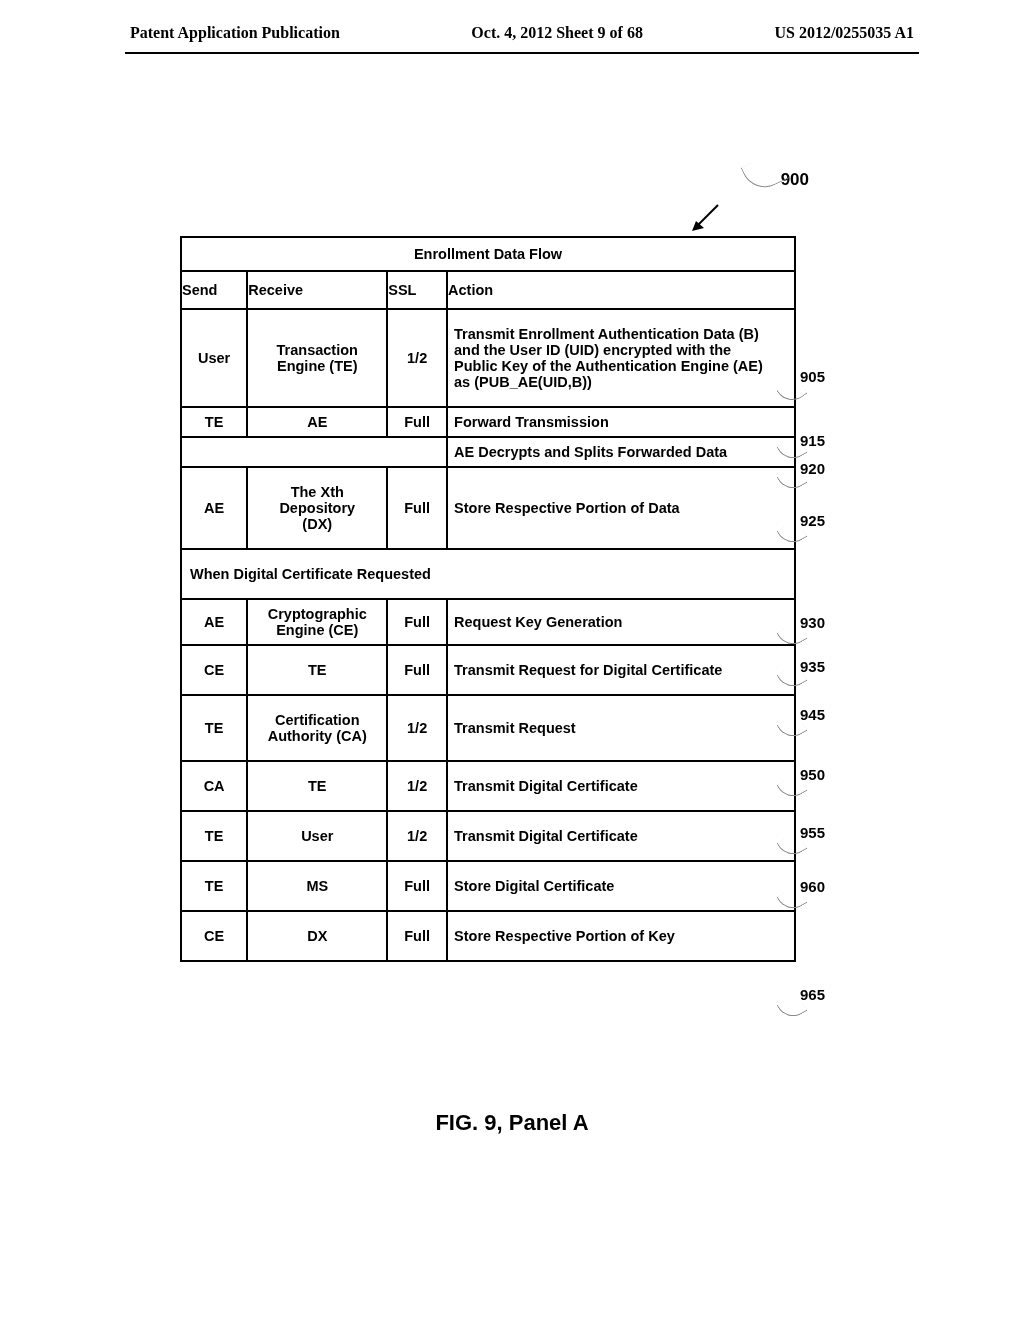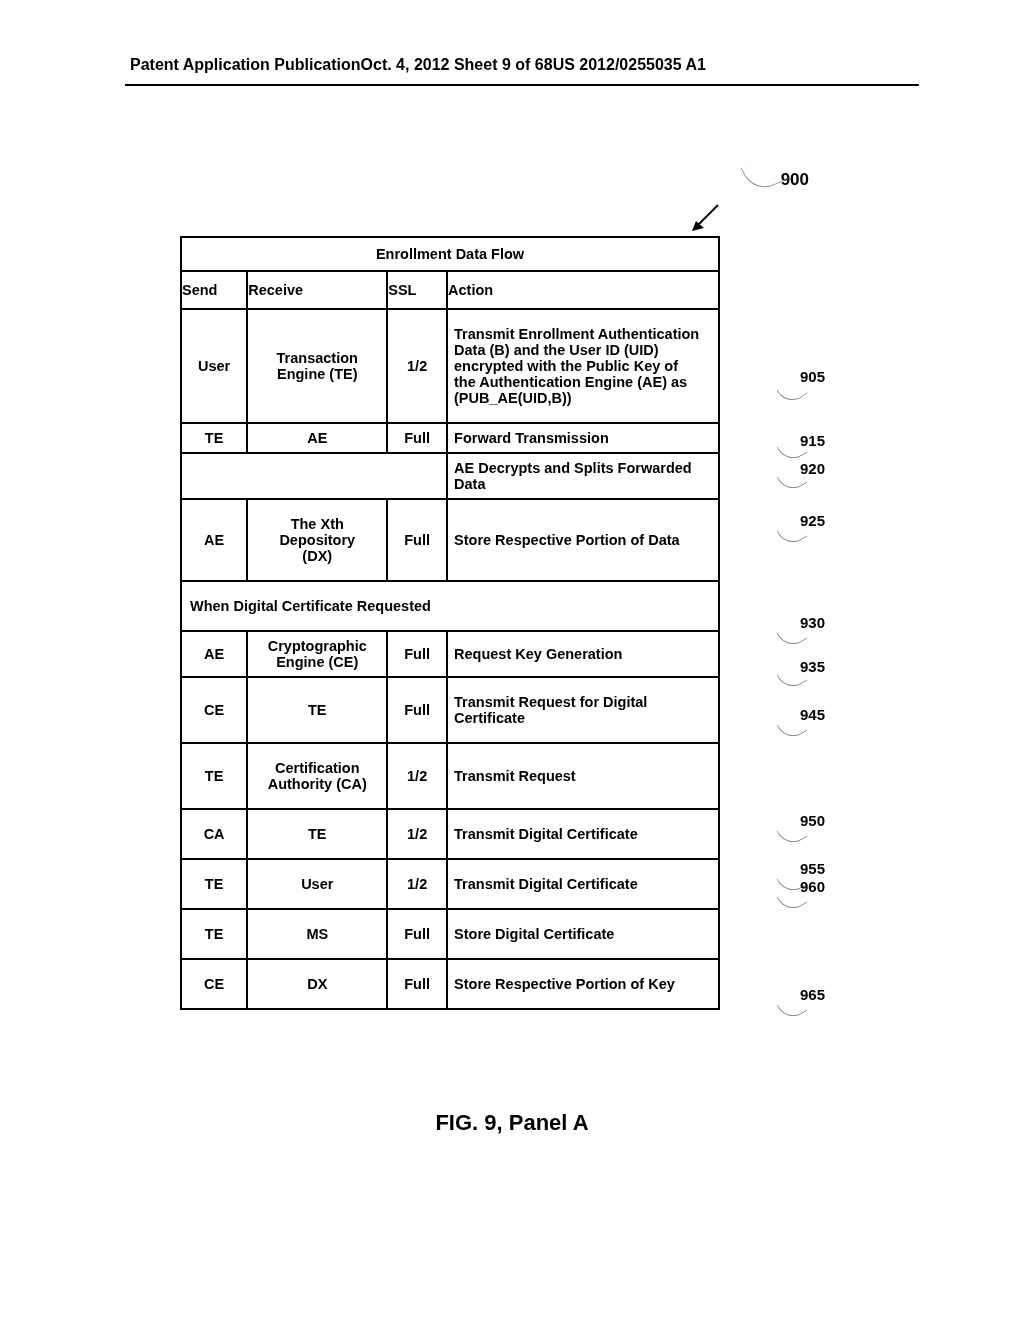--- a/index.html
+++ b/index.html
@@ -5,23 +5,25 @@
   * { box-sizing: border-box; margin: 0; padding: 0; }
   body {
     font-family: Arial, Helvetica, sans-serif;
     background: #fff;
     width: 1024px;
     height: 1320px;
     position: relative;
   }
   .header {
     display: flex;
-    padding: 56px 110px 10px 130px;
+    justify-content: space-between;
+    padding: 24px 110px 10px 130px;
     font-size: 16px;
     font-weight: bold;
+    font-family: Liberation Serif, serif;
   }
   .header-hr {
     border: none;
     border-top: 2px solid #000;
     margin: 0 105px 0 125px;
   }
   .fig-num-wrap {
     position: absolute;
     top: 170px;
     right: 215px;
@@ -46,21 +48,21 @@
   .arrow-down {
     position: absolute;
     top: 203px;
     right: 300px;
   }
   .arrow-down svg { display:block; }
   .table-wrap {
     position: absolute;
     top: 236px;
     left: 180px;
-    width: 540px;
+    width: 616px;
   }
   table {
     border-collapse: collapse;
     width: 100%;
     font-size: 14.5px;
     font-weight: bold;
   }
   td, th {
     border: 2px solid #000;
     padding: 6px 16px;
@@ -208,18 +210,18 @@
     </table>
 </div>
 
 <div class="callout" style="top:368px; left:800px;"><span>905</span><div class="c-curve" style="left:-20px; top:14px; transform:rotate(-35deg);"></div></div>
 <div class="callout" style="top:432px; left:800px;"><span>915</span><div class="c-curve" style="left:-20px; top:8px; transform:rotate(-30deg);"></div></div>
 <div class="callout" style="top:460px; left:800px;"><span>920</span><div class="c-curve" style="left:-20px; top:10px; transform:rotate(-30deg);"></div></div>
 <div class="callout" style="top:512px; left:800px;"><span>925</span><div class="c-curve" style="left:-20px; top:12px; transform:rotate(-30deg);"></div></div>
 <div class="callout" style="top:614px; left:800px;"><span>930</span><div class="c-curve" style="left:-20px; top:12px; transform:rotate(-30deg);"></div></div>
 <div class="callout" style="top:658px; left:800px;"><span>935</span><div class="c-curve" style="left:-20px; top:10px; transform:rotate(-30deg);"></div></div>
 <div class="callout" style="top:706px; left:800px;"><span>945</span><div class="c-curve" style="left:-20px; top:12px; transform:rotate(-30deg);"></div></div>
-<div class="callout" style="top:812px; left:800px;"><span>950</span><div class="c-curve" style="left:-20px; top:12px; transform:rotate(-30deg);"></div></div>
-<div class="callout" style="top:824px; left:800px;margin-top:36px;"><span>955</span><div class="c-curve" style="left:-20px; top:12px; transform:rotate(-30deg);"></div></div>
+<div class="callout" style="top:766px; left:800px;"><span>950</span><div class="c-curve" style="left:-20px; top:12px; transform:rotate(-30deg);"></div></div>
+<div class="callout" style="top:824px; left:800px;"><span>955</span><div class="c-curve" style="left:-20px; top:12px; transform:rotate(-30deg);"></div></div>
 <div class="callout" style="top:878px; left:800px;"><span>960</span><div class="c-curve" style="left:-20px; top:12px; transform:rotate(-30deg);"></div></div>
 <div class="callout" style="top:986px; left:800px;"><span>965</span><div class="c-curve" style="left:-20px; top:12px; transform:rotate(-30deg);"></div></div>
 
 <div class="figure-caption">FIG. 9, Panel A</div>
 
 </body></html>

